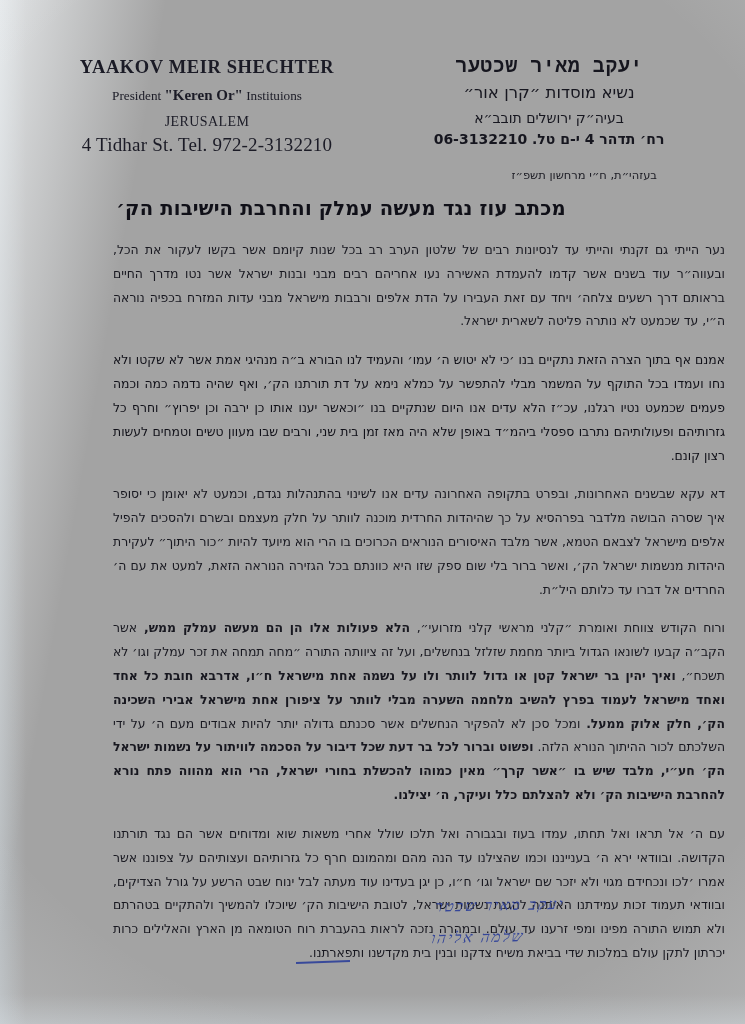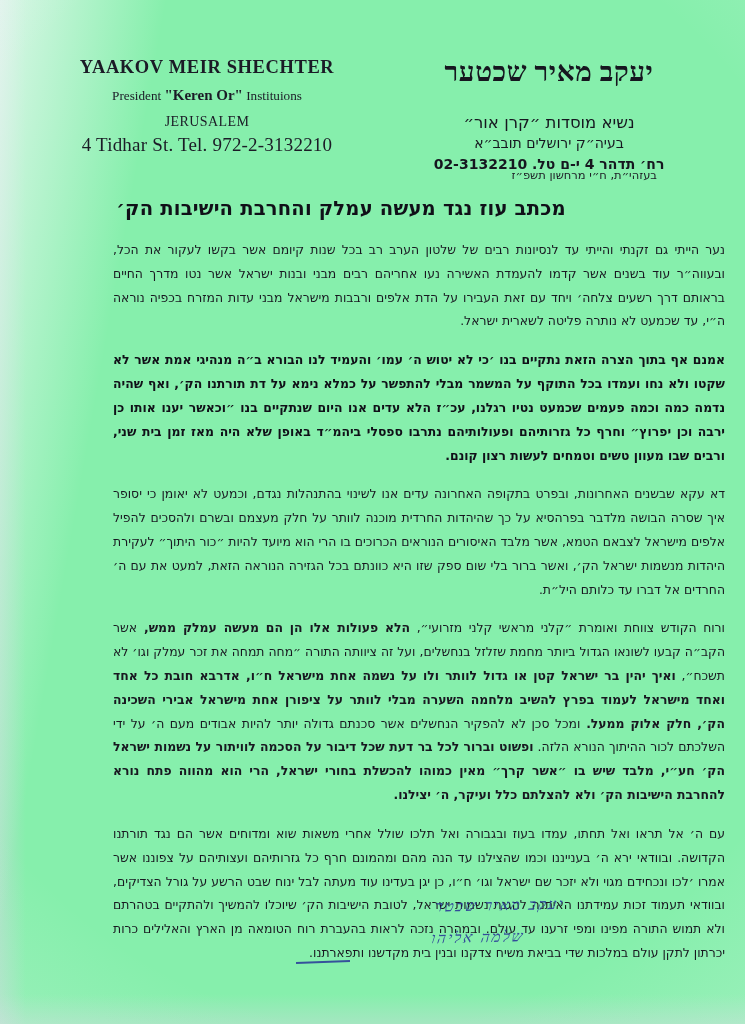--- a/index.html
+++ b/index.html
@@ -9,21 +9,21 @@
     background: #ffffff;
   }
   body {
     font-family: "Liberation Serif", "DejaVu Serif", serif;
   }
   .page {
     position: relative;
     width: 745px;
     height: 1024px;
     margin: 0 auto;
-    background: #86efac;
+    background: #a3a3a3;
     overflow: hidden;
     box-sizing: border-box;
   }
   
   .scan-tint {
     position: absolute;
     inset: 0;
     background:
       radial-gradient(ellipse 120% 100% at 50% 45%, rgba(255,255,255,0) 55%, rgba(238,242,245,0.55) 100%),
       linear-gradient(100deg, rgba(246,249,251,0.75) 0%, rgba(255,255,255,0) 18%);
@@ -97,37 +97,38 @@
   .lh-right {
     position: absolute;
     right: 46px;
     top: -2px;
     width: 300px;
     text-align: center;
     direction: rtl;
     color: #16161f;
   }
   .lh-name-he {
-    font-family: Liberation Serif, serif;
-    font-weight: bold;
-    font-size: 28px;
+    font-family: Liberation Mono, monospace;
+    font-weight: bold;
+    font-size: 20px;
     letter-spacing: 0.5px;
     line-height: 1.3;
     white-space: nowrap;
   }
   .lh-sub-he {
     font-family: "DejaVu Sans", "Liberation Sans", sans-serif;
     font-size: 16.5px;
-    margin-top: 22px;
+    margin-top: 2px;
     line-height: 1.35;
     white-space: nowrap;
   }
   .lh-city-he {
     font-family: "DejaVu Sans", "Liberation Sans", sans-serif;
     font-size: 14px;
+    margin-top: 6px;
     white-space: nowrap;
   }
   .lh-addr-he {
     font-family: "DejaVu Sans", "Liberation Sans", sans-serif;
     font-size: 14px;
     font-weight: bold;
     margin-top: 5px;
     white-space: nowrap;
   }
 
@@ -172,21 +173,21 @@
   .para {
     font-family: "DejaVu Sans", "Liberation Sans", sans-serif;
     font-size: 12.4px;
     line-height: 1.92;
     color: #181820;
     margin: 0 0 15px 0;
     text-align: justify;
     text-justify: inter-word;
   }
   .para.bold {
-    font-weight: bold;
+    font-weight: normal;
     color: #101018;
   }
   .para .reg {
     font-weight: normal;
   }
   .para .bld {
     font-weight: bold;
   }
   .para:last-child { margin-bottom: 0; }
 
@@ -238,21 +239,21 @@
         <span>Instituions</span>
       </div>
       <div class="lh-city-en">JERUSALEM</div>
       <div class="lh-addr-en">4 Tidhar St. Tel. 972-2-3132210</div>
     </div>
 
     <div class="lh-right">
       <div class="lh-name-he">יעקב מאיר שכטער</div>
       <div class="lh-sub-he">נשיא מוסדות ״קרן אור״</div>
       <div class="lh-city-he">בעיה״ק ירושלים תובב״א</div>
-      <div class="lh-addr-he">רח׳ תדהר 4 י-ם טל. 02-3132210</div>
+      <div class="lh-addr-he">רח׳ תדהר 4 י-ם טל. 06-3132210</div>
     </div>
 
   </div>
 
   <div class="dateline">בעזהי״ת, ח״י מרחשון תשפ״ז</div>
 
   <div class="doc-title">מכתב עוז נגד מעשה עמלק והחרבת הישיבות הק׳</div>
 
   <div class="body-col">
 

